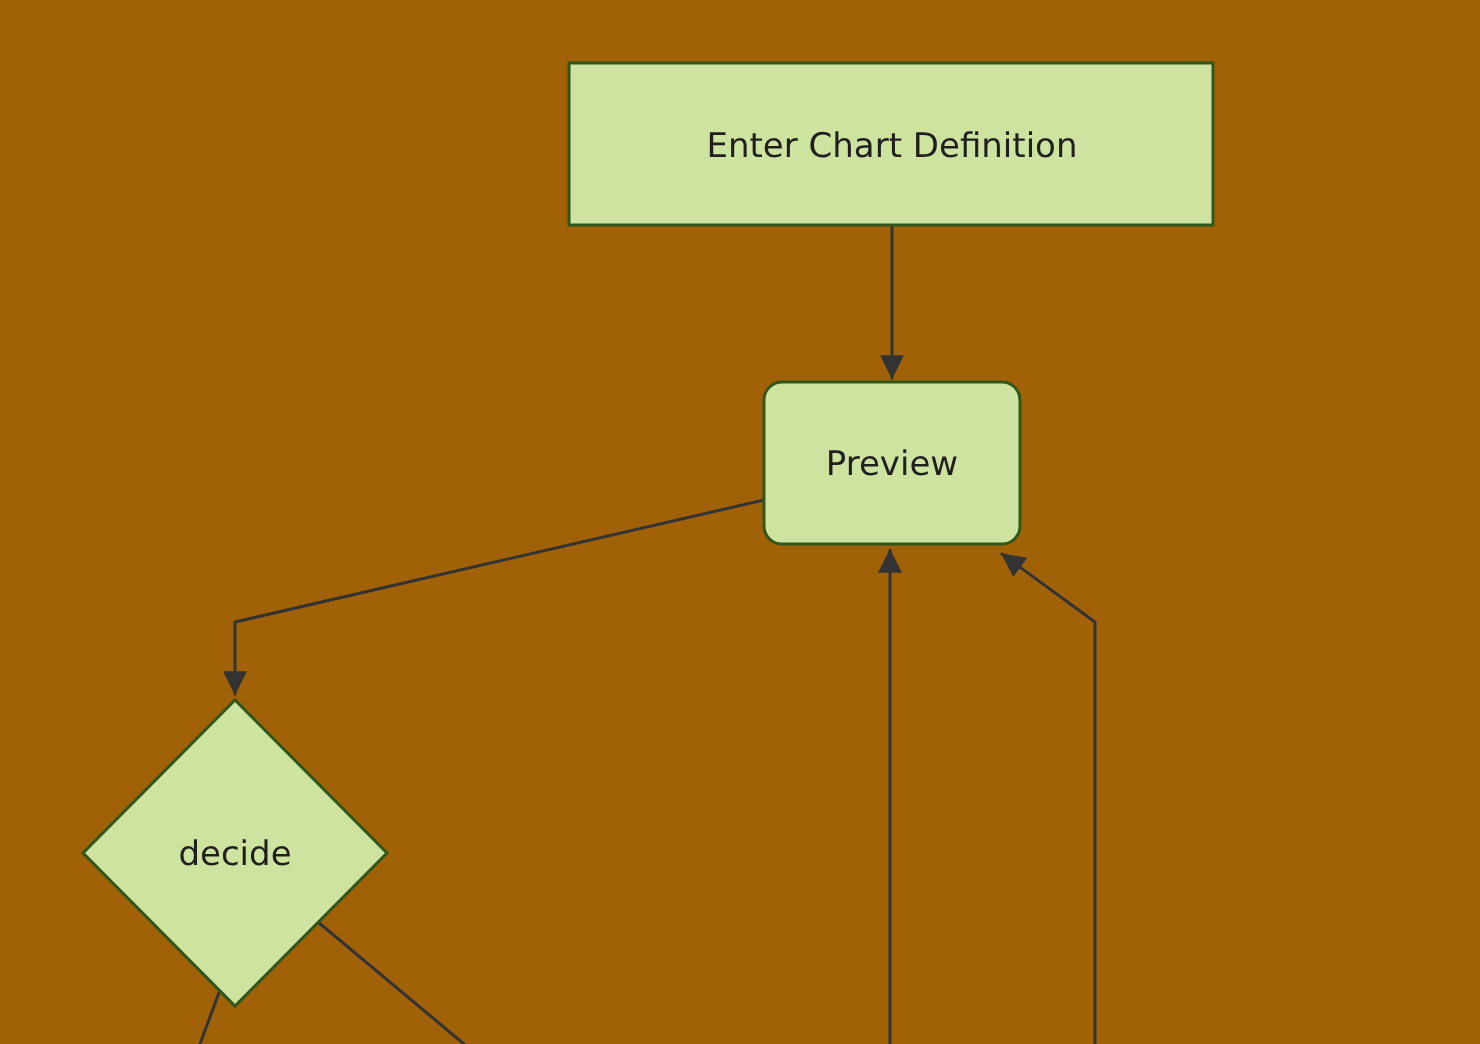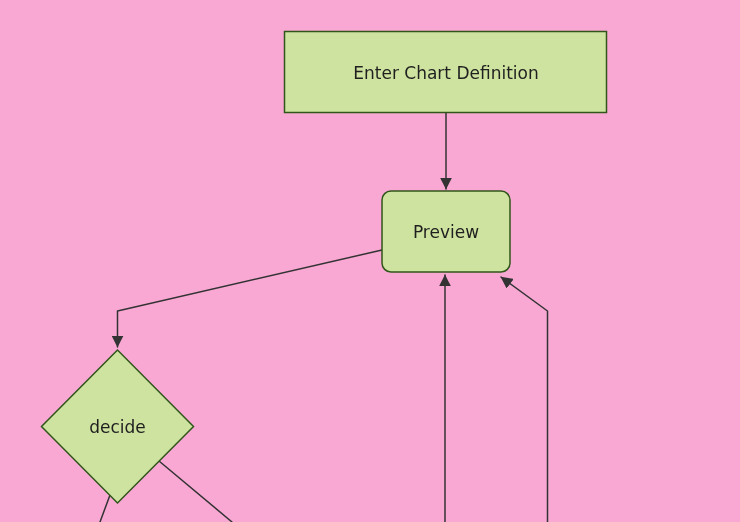--- a/index.html
+++ b/index.html
@@ -5,21 +5,21 @@
   html, body {
     margin: 0;
     padding: 0;
     background: #ffffff;
     font-family: "DejaVu Sans", "Liberation Sans", sans-serif;
   }
   .stage {
     position: relative;
     width: 740px;
     height: 522px;
-    background: #f9a8d4;
+    background: #a16207;
     overflow: hidden;
   }
   .stage svg { display: block; }
   .edge {
     fill: none;
     stroke-width: 1.5;
     stroke-linecap: round;
     stroke-linejoin: round;
   }
   .node-shape { stroke-width: 1.5; }

